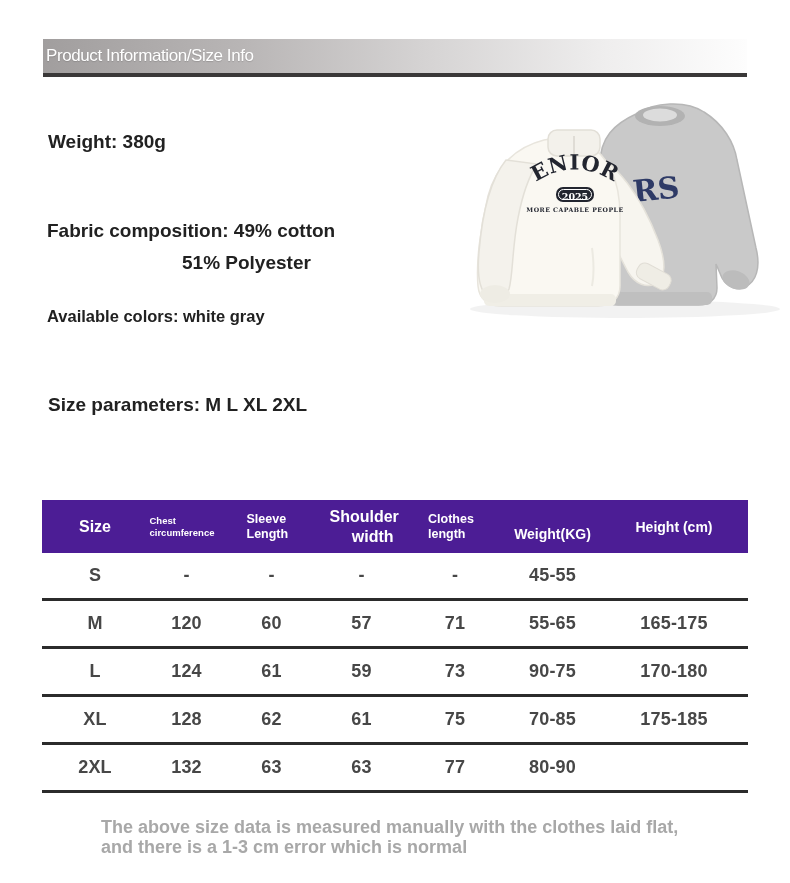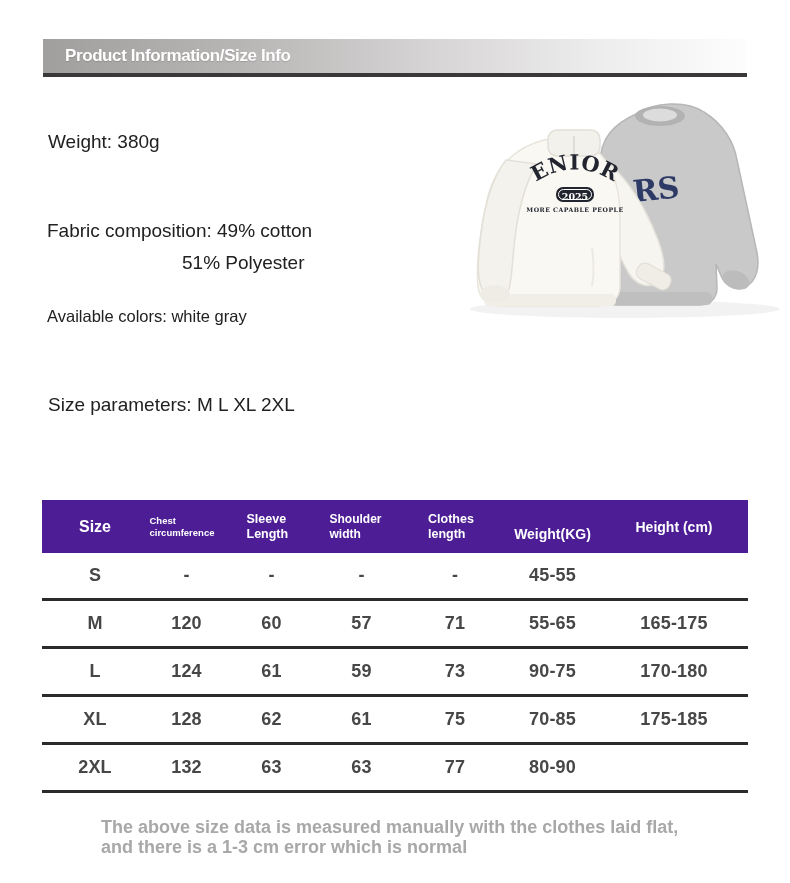--- a/index.html
+++ b/index.html
@@ -9,44 +9,44 @@
     font-family:"Liberation Sans", sans-serif; color:#1f1f1f;
   }
   
   .header-bar {
     position:absolute; left:43px; top:39px; width:704px; height:38px;
     background:linear-gradient(90deg,#a19e9e 0%,#b8b5b5 28%,#d6d4d4 55%,#efeeee 80%,#fdfdfd 100%);
     border-bottom:4px solid #3a3838;
     display:flex; align-items:center;
   }
   .header-bar .title {
-    color:#ffffff; font-size:17px; font-weight:bold; letter-spacing:-0.4px;
-    padding-left:22px; text-shadow:0 1px 1px rgba(0,0,0,0.15);
+    color:#ffffff; font-size:17px; font-weight:normal; letter-spacing:-0.4px;
+    padding-left:3px; text-shadow:0 1px 1px rgba(0,0,0,0.15);
   }
   
-  .detail { position:absolute; font-weight:normal; color:#212121; white-space:nowrap; }
+  .detail { position:absolute; font-weight:bold; color:#212121; white-space:nowrap; }
   .d-weight   { left:48px;  top:131px; font-size:19px; }
   .d-fabric1  { left:47px;  top:220px; font-size:19px; }
   .d-fabric2  { left:182px; top:252px; font-size:19px; }
   .d-colors   { left:47px;  top:307px; font-size:16.5px; }
   .d-sizes    { left:48px;  top:394px; font-size:19px; }
   
   .photo { position:absolute; left:440px; top:98px; width:350px; height:245px; }
   
   .size-table { position:absolute; left:42px; top:500px; width:706px; }
   .tgrid { display:grid; grid-template-columns:106px 77px 93px 87px 100px 95px 148px; }
   .thead {
     background:#4c1d95; height:53px; align-items:center;
   }
   .thcell { display:flex; justify-content:center; align-items:center; color:#ffffff; font-weight:bold; }
   .thcell span { display:block; text-align:left; }
   .h-size  { font-size:16px; }
   .h-chest span  { font-size:9.5px; width:74px; line-height:1.25; }
   .h-sleeve span { font-size:12.5px; width:50px; line-height:1.2; }
-  .h-shoulder span { font-size:12px; width:64px; line-height:1.2; }
+  .h-shoulder span { font-size:16px; width:64px; line-height:1.2;text-align:right; }
   .h-clothes span { font-size:12.5px; width:54px; line-height:1.2; }
   .h-weight { font-size:14px;margin-top:15px; }
   .h-height { font-size:14px; }
   .trow { height:48px; border-bottom:3px solid #2b2b2b; align-items:center; }
   .tcell {
     display:flex; justify-content:center; align-items:center;
     font-size:18px; font-weight:600; color:#474747; letter-spacing:0.2px;
   }
   
   .footnote {

